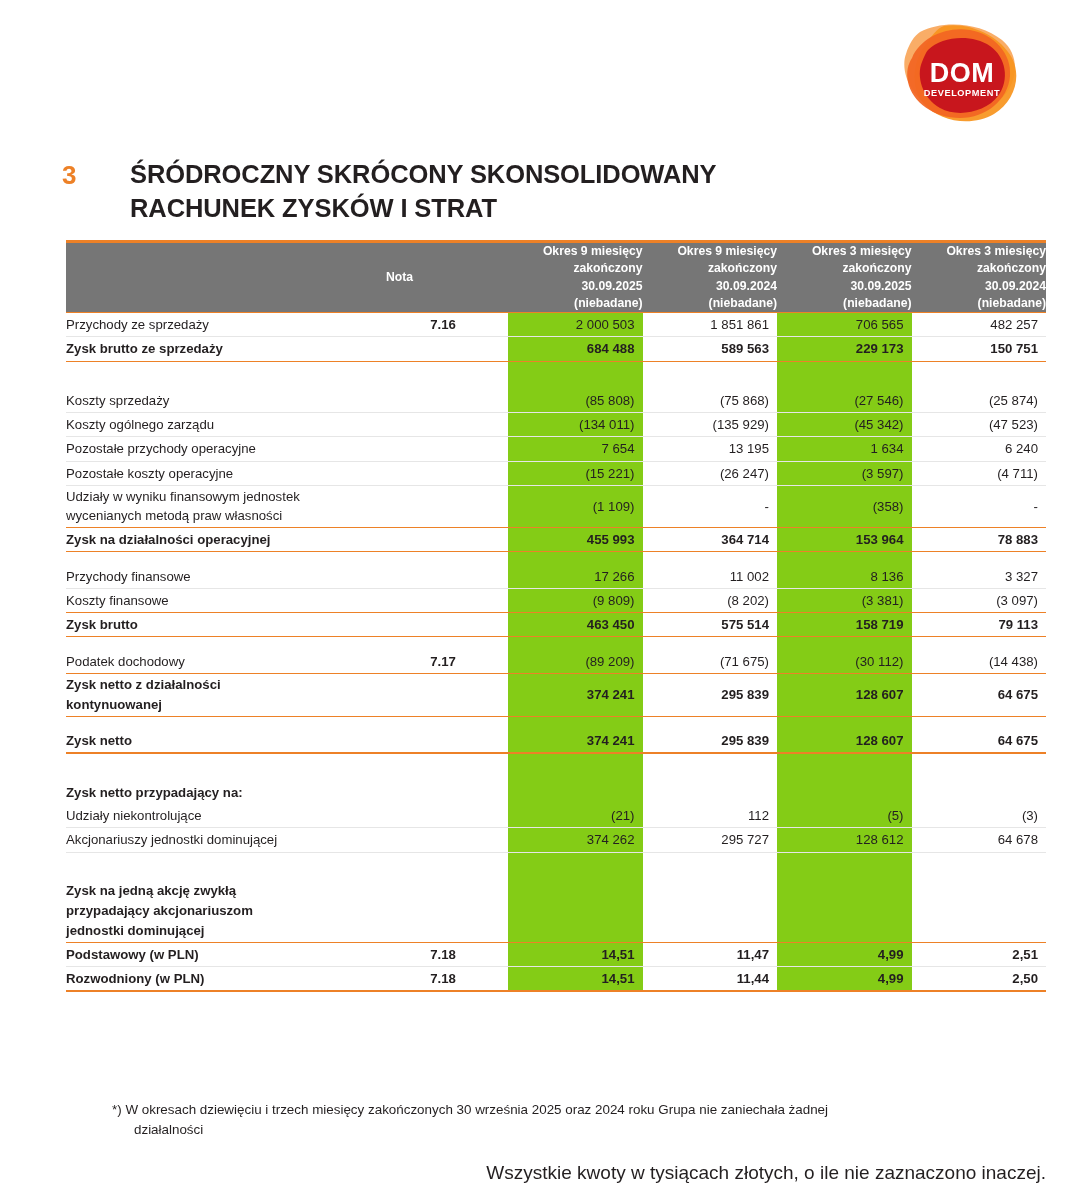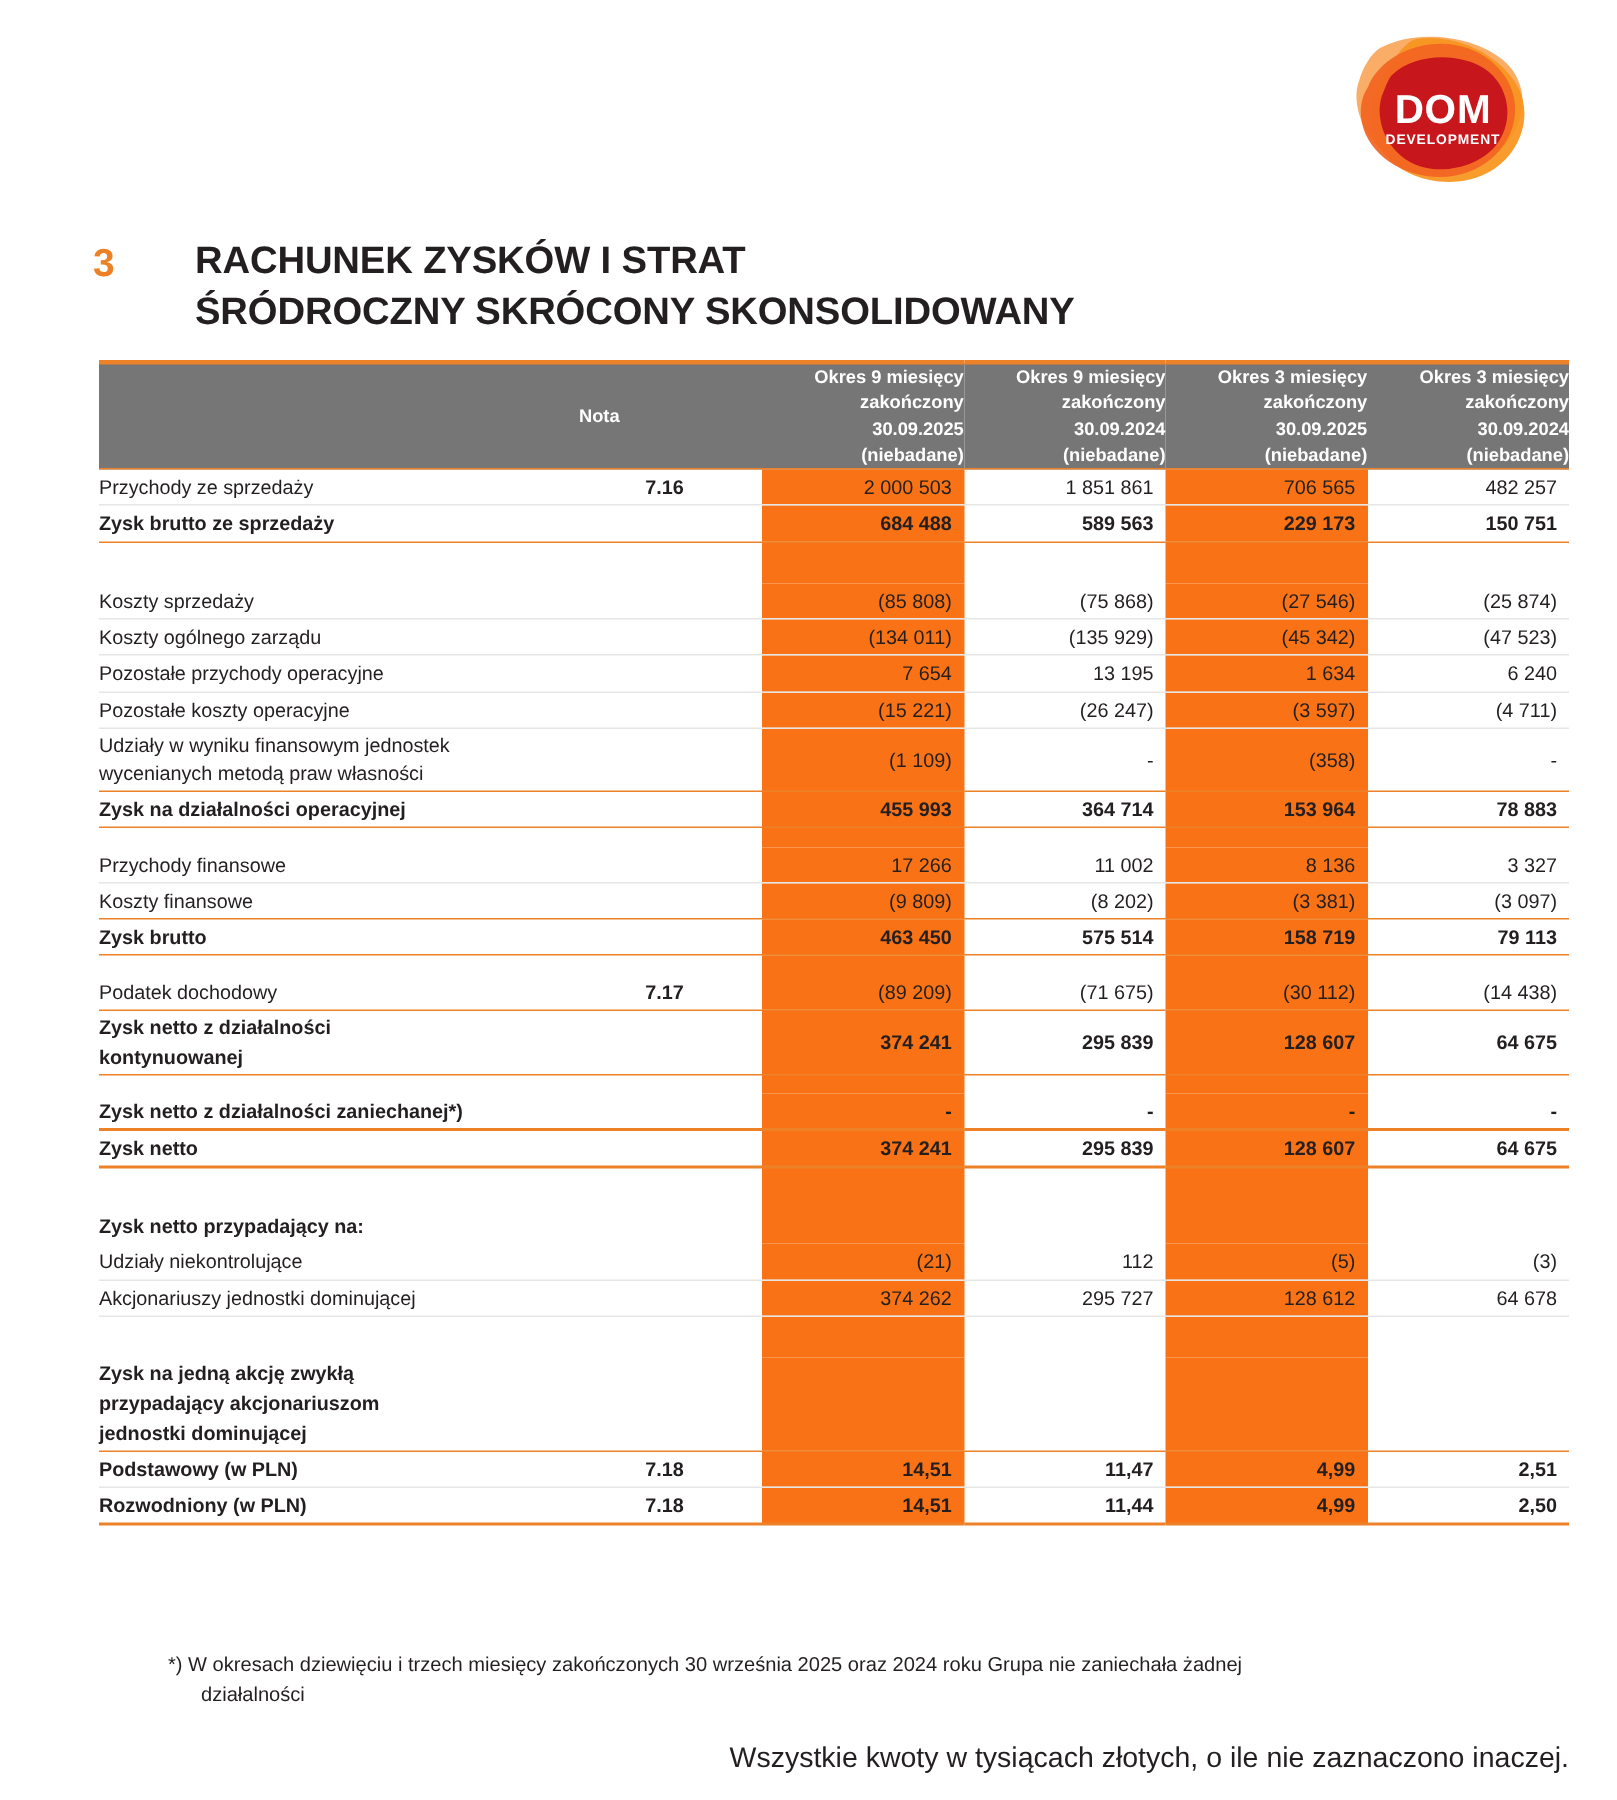--- a/index.html
+++ b/index.html
@@ -104,21 +104,21 @@
   }
   td.nota {
     text-align: center;
     font-weight: bold;
     font-size: 13px;
     padding-right: 0;
   }
   td.val { text-align: right; }
 
   
-  td.shade, th.shade { background: #f97316; }
+  td.shade, th.shade { background: #84cc16; }
   .hdr-row th.shade { background: #767676; }
 
   
   tr.bold td { font-weight: bold; }
 
   
   tr.rule-thin td { border-bottom: 1px solid #e6e6e6; }
   tr.rule-orange-top td { border-top: 1.6px solid #ED8127; }
   tr.rule-orange-bot td { border-bottom: 1.6px solid #ED8127; }
   tr.rule-orange-strong td { border-bottom: 2.6px solid #ED8127; }
@@ -164,22 +164,22 @@
         <path d="M44 36 C58 22, 88 20, 106 32 C122 43, 126 66, 114 82 C102 98, 74 104, 56 94 C38 84, 32 62, 38 48 C40 43, 42 38, 44 36 Z" fill="#C8161D"></path>
       </g>
       <text x="78" y="68" text-anchor="middle" fill="#ffffff" font-family="Liberation Sans, sans-serif" font-size="27" font-weight="bold" letter-spacing="0.5">DOM</text>
       <text x="78" y="82" text-anchor="middle" fill="#ffffff" font-family="Liberation Sans, sans-serif" font-size="9.2" font-weight="bold" letter-spacing="0.6">DEVELOPMENT</text>
     </svg>
   </div>
 
   <div class="heading">
     <div class="heading-num">3</div>
     <div class="heading-text">
+      <div>ŚRÓDROCZNY SKRÓCONY SKONSOLIDOWANY</div>
       <div>RACHUNEK ZYSKÓW I STRAT</div>
-      <div>ŚRÓDROCZNY SKRÓCONY SKONSOLIDOWANY</div>
     </div>
   </div>
 
   <div class="tbl-wrap">
     <table class="fin">
       <colgroup>
         <col class="c-label">
           <col class="c-nota">
         <col class="c-v">
           <col class="c-v">
@@ -373,28 +373,20 @@
 
         <tr class="spacer">
           <td></td>
           <td></td>
           <td class="shade"></td>
           <td></td>
           <td class="shade"></td>
           <td></td>
         </tr>
 
-        <tr class="r bold rule-orange-strong">
-          <td class="label">Zysk netto z działalności zaniechanej*)</td>
-          <td class="nota"></td>
-          <td class="val shade">-</td>
-          <td class="val">-</td>
-          <td class="val shade">-</td>
-          <td class="val">-</td>
-        </tr>
 
         <tr class="r bold rule-orange-strong">
           <td class="label">Zysk netto</td>
           <td class="nota"></td>
           <td class="val shade">374 241</td>
           <td class="val">295 839</td>
           <td class="val shade">128 607</td>
           <td class="val">64 675</td>
         </tr>
 

